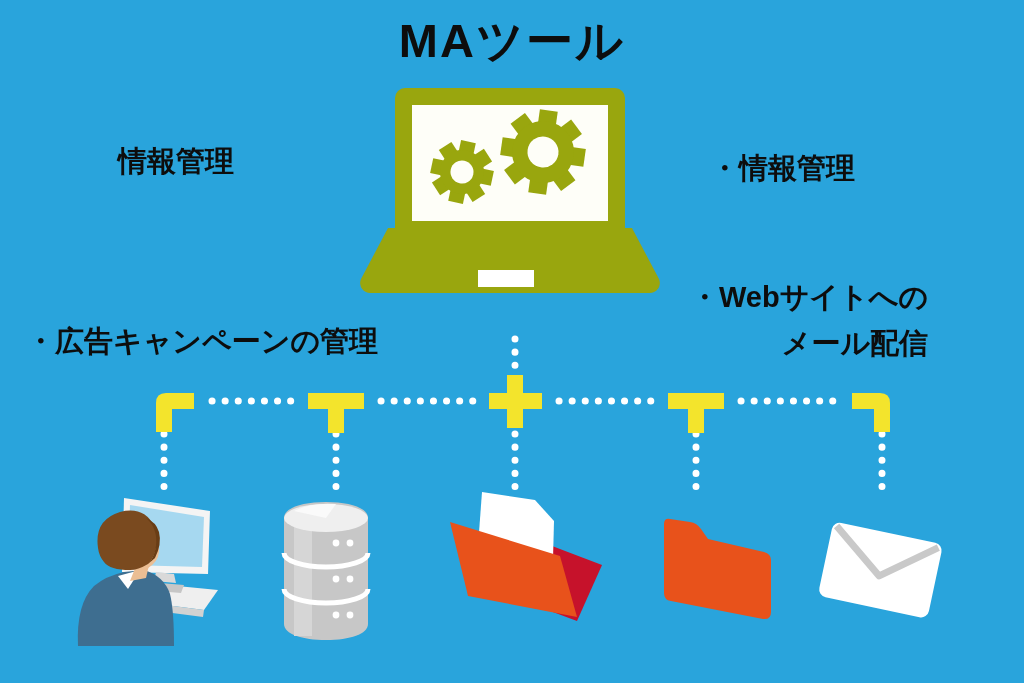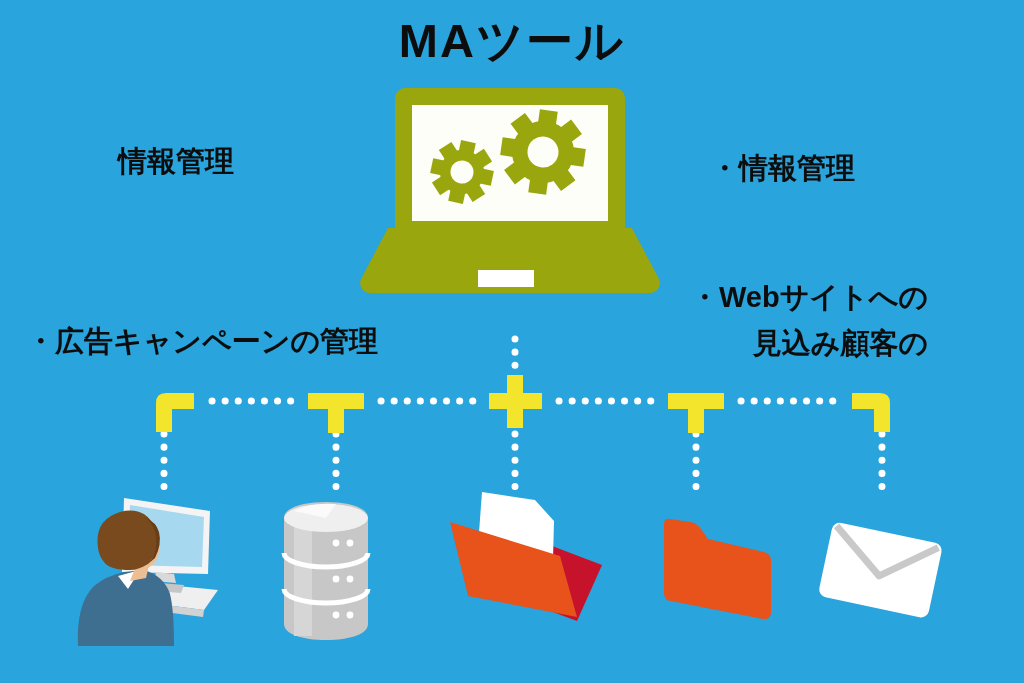--- a/index.html
+++ b/index.html
@@ -31,21 +31,21 @@
 <div class="canvas">
 
   <div class="title">MAツール</div>
 
   <div class="feature" id="f-lead"><span class="l2">情報管理</span></div>
 
   <div class="feature" id="f-mail">・情報管理</div>
 
   <div class="feature" id="f-ad">・広告キャンペーンの管理</div>
 
-  <div class="feature" id="f-web"><span>・Webサイトへの</span><span class="l2">見込み顧客の</span></div>
+  <div class="feature" id="f-web"><span>・Webサイトへの</span><span class="l2">メール配信</span></div>
 
   <svg class="abs" style="left:350px;top:80px;" width="320" height="220" viewBox="0 0 320 220">
 
     <rect x="45" y="8" width="230" height="150" rx="10" fill="#99A60E"></rect>
 
     <rect x="62" y="25" width="196" height="116" fill="#FEFEF8"></rect>
 
     <g transform="translate(112,92) rotate(12)">
       <rect x="-7.5" y="-31" width="15" height="62" fill="#99A60E"></rect>
       <rect x="-7.5" y="-31" width="15" height="62" fill="#99A60E" transform="rotate(45)"></rect>

